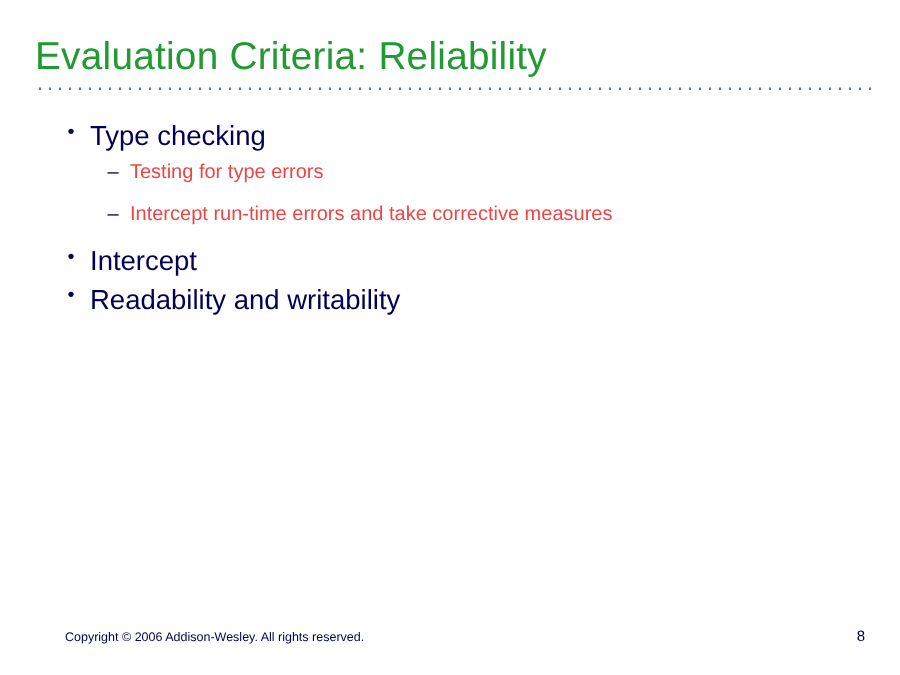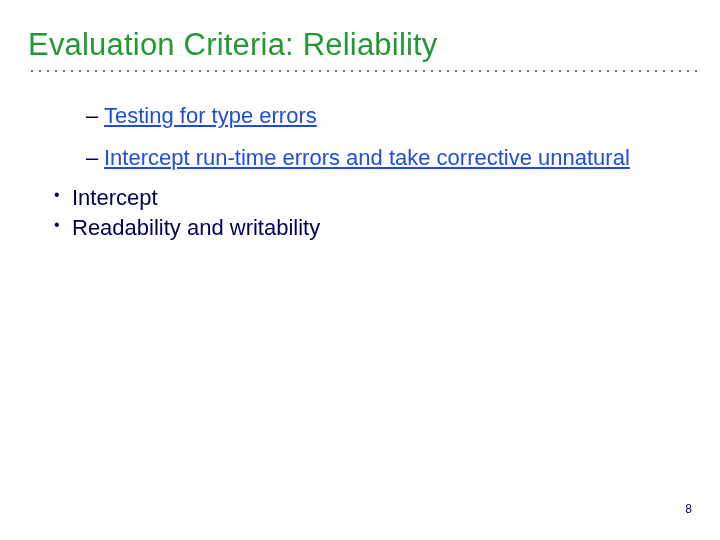--- a/index.html
+++ b/index.html
@@ -56,27 +56,26 @@
   .l1::before {
     content: "•";
     position: absolute;
     left: 2px;
     top: 0;
     font-size: 16px;
     color: #000055;
   }
   .l2 {
     margin: 6px 0 14px 0;
-    color: #1d4ed8;
-    font-size: 22px;
+    color: #ef4444;
+    font-size: 16px;
     line-height: 1.25;
     position: relative;
     padding-left: 18px;
     margin-left: 34px;
-    text-decoration: underline;
   }
   .l2::before {
     content: "–";
     position: absolute;
     left: 0;
     top: 0;
     color: #000055;
   }
   .footer-left {
     position: absolute;
@@ -98,33 +97,37 @@
 </head>
 <body>
 
 <div class="slide">
 
   <div class="title">Evaluation Criteria: Reliability</div>
   <div class="dots"></div>
 
   <div class="content">
 
+    <div class="l1">
+      <span>Type checking</span>
+    </div>
     <div class="l2">
       <span>Testing for type errors</span>
     </div>
 
     <div class="l2">
-      <span>Intercept run-time errors and take corrective unnatural</span>
+      <span>Intercept run-time errors and take corrective measures</span>
     </div>
 
     <div class="l1">
       <span>Intercept</span>
     </div>
 
     <div class="l1">
       <span>Readability and writability</span>
     </div>
 
   </div>
 
+  <div class="footer-left">Copyright © 2006 Addison-Wesley. All rights reserved.</div>
   <div class="footer-right">8</div>
 
 </div>
 
 </body></html>

